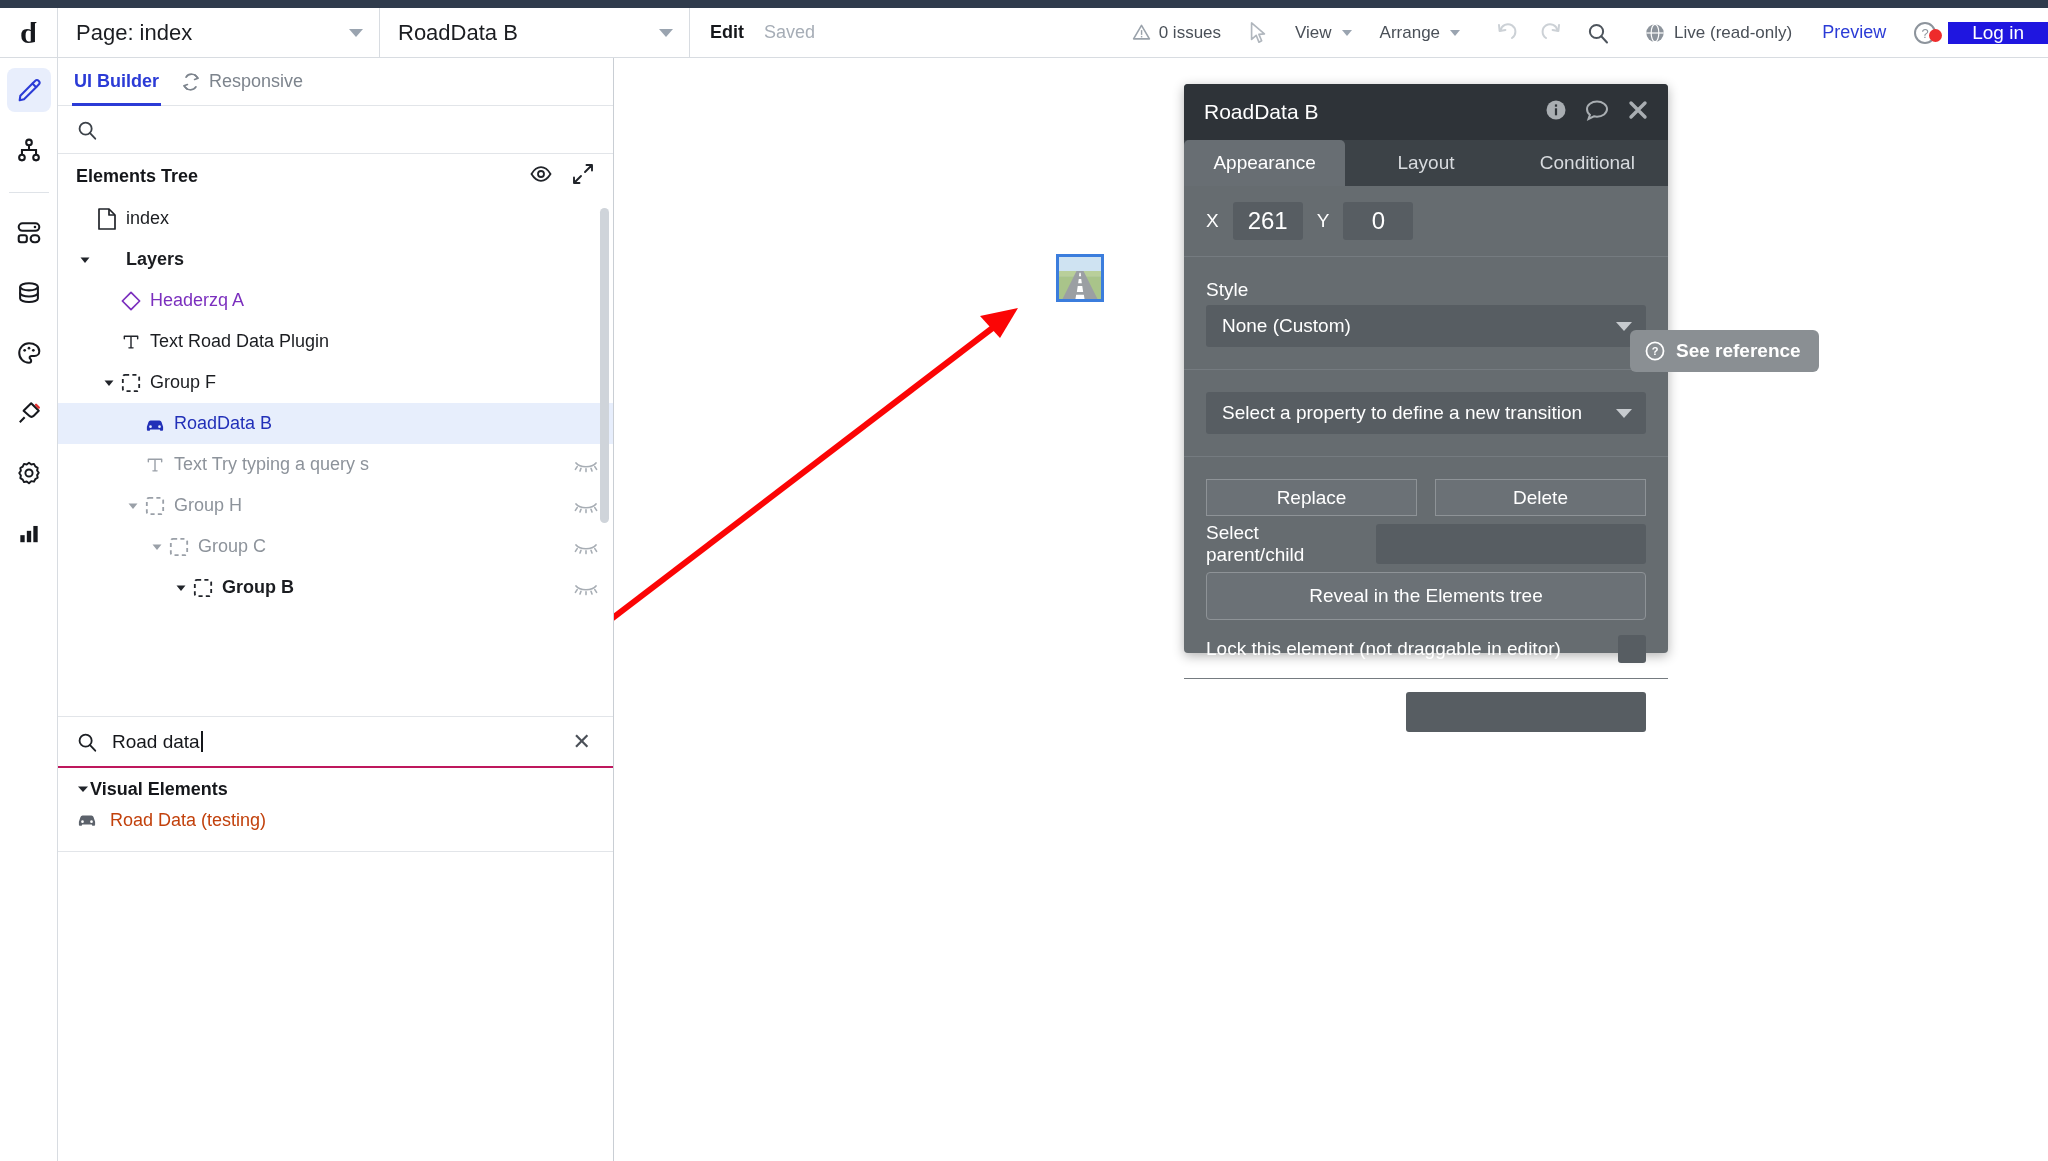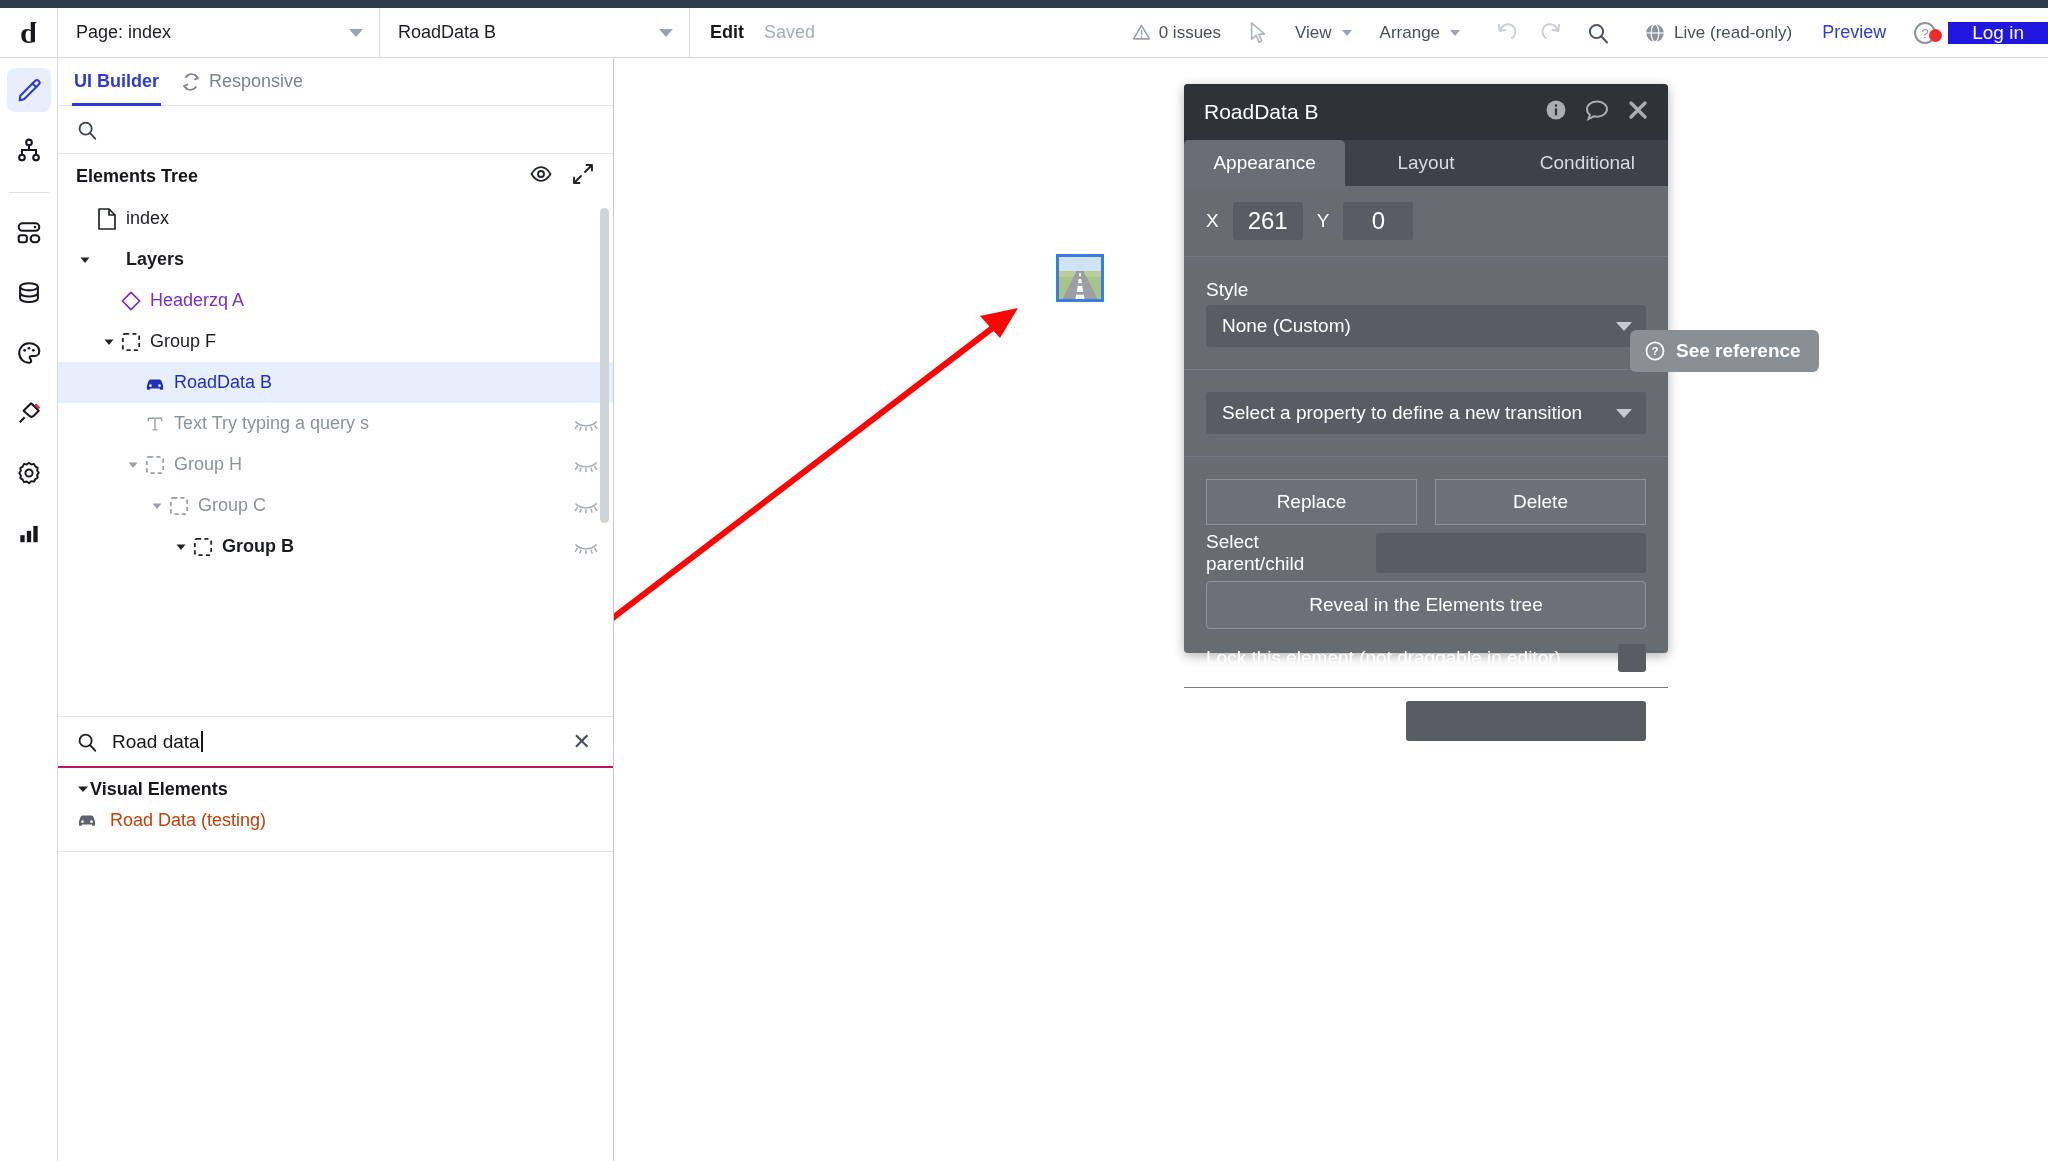--- a/index.html
+++ b/index.html
@@ -28,21 +28,21 @@
     border-right:1px solid #d8dce1;
   }
   .logo-glyph {
     font-family:"Liberation Serif", serif;
     font-size:30px; font-weight:bold; color:#16181d; line-height:1;
     transform: scaleX(-1); display:inline-block;
   }
   .select-cell {
     display:flex; align-items:center; justify-content:space-between;
     border-right:1px solid #d8dce1; padding:0 16px 0 18px;
-    font-size:18px; color:#1b1d21; cursor:pointer;
+    font-size:22px; color:#1b1d21; cursor:pointer;
   }
   .select-cell.page { width:322px; }
   .select-cell.elem { width:310px; }
   .caret-down {
     width:0;height:0;border-left:7px solid transparent;border-right:7px solid transparent;
     border-top:8px solid #9aa4b0;
   }
   .edit-cell {
     display:flex; align-items:center; gap:20px;
     padding:0 20px; font-size:18px; border-right:0;
@@ -213,21 +213,21 @@
     margin:0 22px; height:42px; background:#575d62; border-radius:3px;
     display:flex; align-items:center; padding:0 14px 0 16px; font-size:19px;
     color:#ffffff; cursor:pointer;
   }
   .dropdown .dd-caret {
     margin-left:auto; width:0;height:0;
     border-left:8px solid transparent;border-right:8px solid transparent;border-top:9px solid #c7cbcf;
   }
   .btn-row { display:flex; gap:18px; padding:0 22px; }
   .pbtn {
-    flex:1 1 0; height:46px; border:1px solid #8e9397; border-radius:0;
+    flex:1 1 0; height:37px; border:1px solid #8e9397; border-radius:0;
     display:flex; align-items:center; justify-content:center; font-size:19px;
     color:#ffffff; cursor:pointer; background:#6b7176;
   }
   .inline-row { display:flex; align-items:center; padding:0 22px; height:56px; gap:14px; }
   .inline-row .ilab { font-size:19px; }
   .inline-row .dd2 {
     margin-left:auto; width:270px; height:40px; background:#575d62; border-radius:3px;
     display:flex; align-items:center; padding:0 14px; cursor:pointer;
   }
   .wide-btn {
@@ -485,20 +485,29 @@
             <span class="t-label lbl-bold">Layers</span>
           </div>
           <div class="tree-row" style="padding-left: 42px;">
             <span class="twisty" style="color: rgb(33, 36, 42);"></span>
             <span class="t-icon" style="color: rgb(33, 36, 42);">
               <svg width="22" height="22" viewBox="0 0 24 24">
                 <path d="M12 2.6 L21.4 12 L12 21.4 L2.6 12 Z" fill="none" stroke="#7b2fbe" stroke-width="1.9" stroke-linejoin="round"></path>
               </svg>
             </span>
             <span class="t-label lbl-purple">Headerzq A</span>
+          </div>
+          <div class="tree-row" style="padding-left: 42px;">
+            <span class="twisty" style="color: rgb(33, 36, 42);"></span>
+            <span class="t-icon" style="color: rgb(33, 36, 42);">
+              <svg width="20" height="20" viewBox="0 0 24 24">
+                <path d="M4 5 H20 M12 5 V19 M9.5 19 H14.5 M4 5 V8 M20 5 V8" fill="none" stroke="currentColor" stroke-width="1.7" stroke-linecap="round"></path>
+              </svg>
+            </span>
+            <span class="t-label">Text Road Data Plugin</span>
           </div>
           <div class="tree-row" style="padding-left: 42px;">
             <span class="twisty" style="color: rgb(33, 36, 42);">
               <svg width="12" height="12" viewBox="0 0 12 12">
                 <path d="M1.5 3.5 L6 9 L10.5 3.5 Z" fill="currentColor"></path>
               </svg>
             </span>
             <span class="t-icon" style="color: rgb(33, 36, 42);">
               <svg width="20" height="20" viewBox="0 0 22 22">
                 <rect x="2" y="2" width="18" height="18" rx="2.5" fill="none" stroke="currentColor" stroke-width="2" stroke-dasharray="4.5 3.5"></rect>

